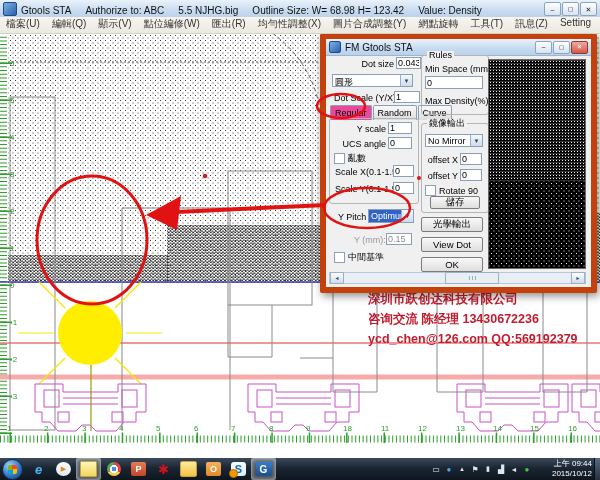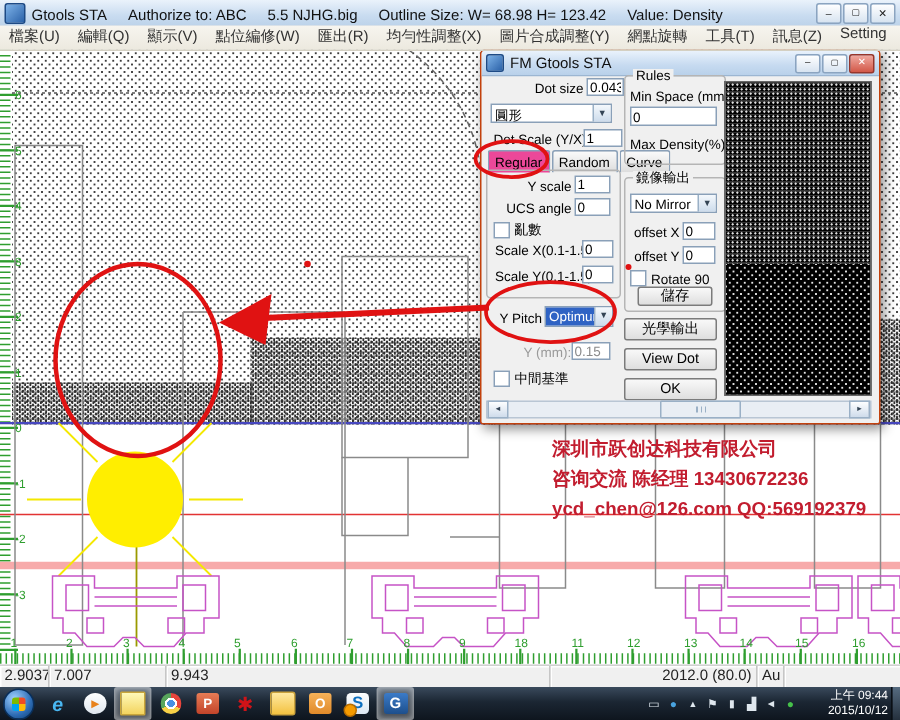--- a/index.html
+++ b/index.html
@@ -28,21 +28,21 @@
     background-size:auto,3.5px 3px,3.5px 3px;background-position:0 0,0 0,1.75px 1.5px;}
   #band1{left:8px;top:222px;width:160px;height:28px;}
   #band2{left:167px;top:192px;width:165px;height:58px;}
   #band3{left:584px;top:180px;width:16px;height:70px;}
   #cad{position:absolute;left:0;top:0;z-index:2;}
   .rnum{position:absolute;font-size:8px;color:#2f9e2f;z-index:4;line-height:1;}
   #watermark{position:absolute;left:368px;top:256px;z-index:5;color:#c21d2f;font-weight:bold;font-size:12.5px;line-height:20px;white-space:nowrap;}
   #watermark .wl3{}
 
   
-  #dialog{position:absolute;left:320px;top:33px;width:265px;height:248px;background:#f0f0f0;border:1px solid #c2410c;border-radius:3px 3px 2px 2px;box-shadow:2px 3px 8px rgba(0,0,0,.45);z-index:10;}
+  #dialog{position:absolute;left:320px;top:33px;width:265px;height:248px;background:#f0f0f0;border:6px solid #c2410c;border-radius:3px 3px 2px 2px;box-shadow:2px 3px 8px rgba(0,0,0,.45);z-index:10;}
   #dlg-title{position:absolute;left:0;top:0;right:0;height:16px;background:linear-gradient(180deg,#e9f2fc,#c6daf0 60%,#b9d1ea);border-bottom:1px solid #9cb6d2;border-radius:2px 2px 0 0;display:flex;align-items:center;}
   #dlg-title .app-ico{width:10px;height:10px;}
   #dlg-title-text{font-size:10px;color:#111;}
   #dlg-buttons{position:absolute;right:3px;top:2px;display:flex;gap:1px;}
   .dbtn{width:15px;height:11px;border:1px solid #8ba4c0;border-radius:2px;background:linear-gradient(#fff,#d7e3f0);display:flex;align-items:center;justify-content:center;font-size:6.5px;color:#222;line-height:1;}
   .dbtn.cls{background:linear-gradient(#f0a9a0,#d25848);border-color:#96362c;color:#fff;}
   .dbtn.min::before{content:"–";} .dbtn.max::before{content:"▢";font-size:5.5px;} .dbtn.cls::before{content:"✕";}
 
   .lbl{position:absolute;font-size:9px;color:#000;white-space:nowrap;line-height:1;}
   .lbl.r{text-align:right;}
@@ -348,28 +348,20 @@
       <ellipse cx="92" cy="240" rx="55" ry="64" stroke-width="3"></ellipse>
       <ellipse cx="341" cy="106" rx="24" ry="12" stroke-width="2.5"></ellipse>
       <ellipse cx="367" cy="208" rx="43" ry="20" stroke-width="2.5"></ellipse>
       <line x1="326" y1="205" x2="176" y2="212" stroke-width="4"></line>
     </g>
     <polygon points="146,215 181,196 177,230" fill="#e01212"></polygon>
     <circle cx="205" cy="176" r="2.2" fill="#e01212"></circle>
     <circle cx="419" cy="178" r="2" fill="#e01212"></circle>
   </svg>
 
-  <div id="statusbar">
-    <span class="scell">2.9037</span>
-    <span class="scell">7.007</span>
-    <span class="scell">9.943</span>
-    <span class="scell">2012.0 (80.0)</span>
-    <span class="scell">Au</span>
-    <span class="scell"></span>
-  </div>
 
   <div id="taskbar">
     <div id="start-orb">
         <span class="flag"></span>
       </div>
     <div id="task-icons" style="display:flex;">
         <div class="task-btn internet-explorer-icon">
           <span class="tg"></span>
         </div>
         <div class="task-btn media-player-icon">

